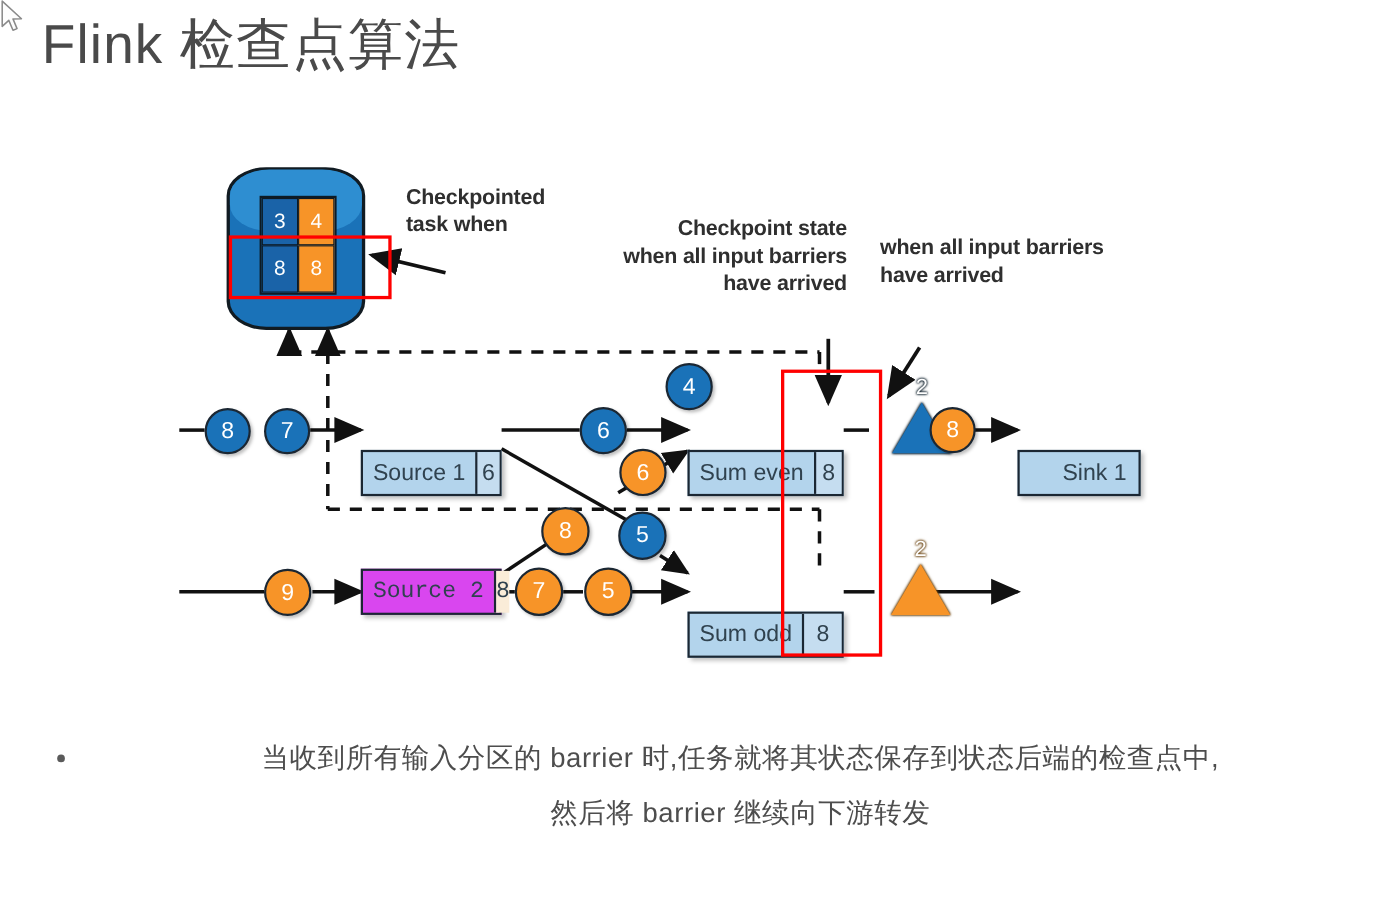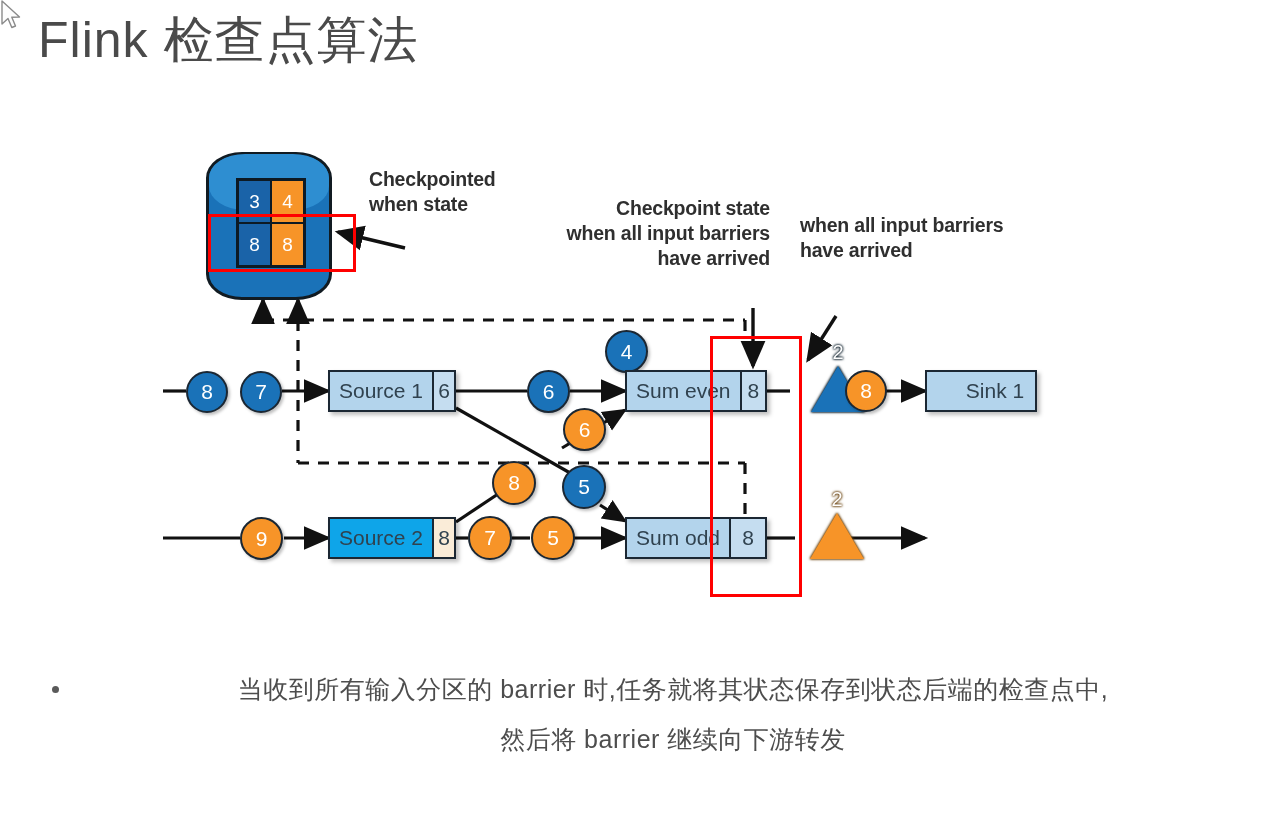--- a/index.html
+++ b/index.html
@@ -31,23 +31,23 @@
     font-size: 21px;
   }
   .node-box .nm {
     display: flex; align-items: center; justify-content: center;
     padding: 0 9px; color: #30424f; white-space: nowrap; flex: 1 1 auto;
   }
   .node-box .cell {
     display: flex; align-items: center; justify-content: center;
     border-left: 2.5px solid #1b2733; width: 38px; color: #30424f;
   }
-  .bluebox { background: #b3d4ec; }
+  .bluebox { background: #b3d4ec; margin-top: 39px; }
   .bluebox .cell { background: #c5ddf0; }
-  .beigebox { background: #0ea5e9; }
+  .beigebox { background: #d946ef; font-family: Liberation Mono, monospace; }
   .beigebox .cell { background: #faecd8; }
   .sinkbox {
     background: #b3d4ec; justify-content: flex-start; padding-left: 28px;
   }
 
   .circ {
     position: absolute; border-radius: 50%;
     border: 2.5px solid #1b2733;
     display: flex; align-items: center; justify-content: center;
     color: #ffffff; font-size: 21px; font-weight: 400;
@@ -181,21 +181,21 @@
         <div class="sc o">4</div>
         <div class="sc b">8</div>
         <div class="sc o">8</div>
       </div>
     </div>
 
     <div class="redrect" style="left:208px; top:214px; width:148px; height:58px;"></div>
 
     <div class="annot" style="left:369px; top:167px;">
       <div>Checkpointed</div>
-      <div>when state</div>
+      <div>task when</div>
     </div>
 
     <div class="annot right" style="left:516px; top:196px; width:254px;">
       <div>Checkpoint state</div>
       <div>when all input barriers</div>
       <div>have arrived</div>
     </div>
 
     <div class="annot" style="left:800px; top:213px; width:250px;">
       <div>when all input barriers</div>

